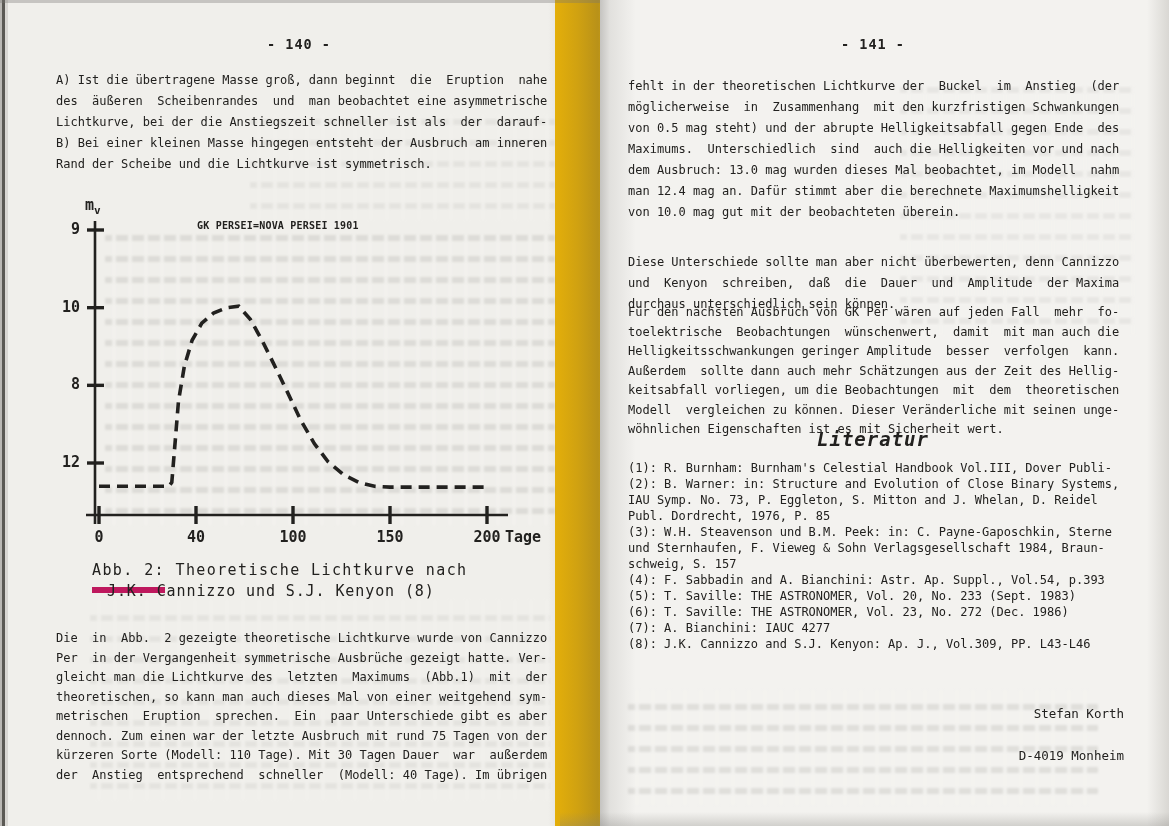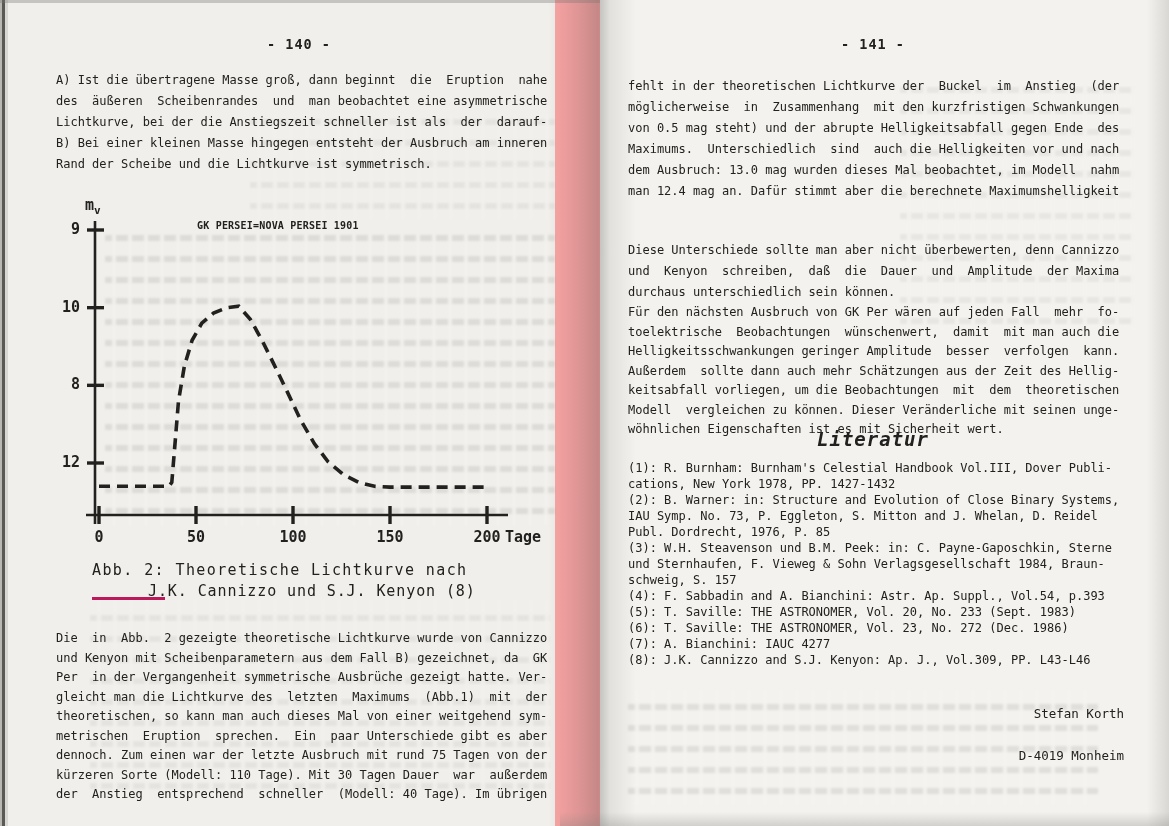--- a/index.html
+++ b/index.html
@@ -1,18 +1,18 @@
 <!DOCTYPE html>
 <html><head>
 <meta charset="utf-8">
 <style>
   html,body{margin:0;padding:0;background:#9a9894;}
   #scan{
     position:relative; width:1169px; height:826px; overflow:hidden;
-    background:#fca5a5;
+    background:#eab308;
     font-family:"DejaVu Sans Mono", monospace;
     color:#22211f;
   }
   
   .page-left{position:absolute;left:8px;top:0;width:547px;height:826px;background:#f0efeb;}
   .page-right{position:absolute;left:600px;top:0;width:569px;height:826px;background:#f3f2ef;}
   .gutter{position:absolute;left:548px;top:0;width:100px;height:826px;
     background:linear-gradient(90deg, rgba(70,68,64,0) 0%, rgba(70,68,64,0.16) 30%,
       rgba(70,68,64,0.30) 50%, rgba(70,68,64,0.10) 62%, rgba(70,68,64,0) 88%);}
   .edge-left{position:absolute;left:0;top:0;width:9px;height:826px;
@@ -41,22 +41,22 @@
   
   .fig-title{position:absolute;left:197px;top:220px;font-size:10px;font-weight:bold;
     letter-spacing:0.2px;white-space:pre;}
   .mv{position:absolute;left:85px;top:196px;font-size:15px;font-weight:bold;}
   .mv sub{font-size:11px;}
   .ylab{position:absolute;left:30px;width:50px;text-align:right;font-size:15px;font-weight:bold;}
   .xlab{position:absolute;width:60px;text-align:center;font-size:15px;font-weight:bold;top:528px;}
   .xunit{position:absolute;left:505px;top:528px;font-size:15px;font-weight:bold;}
   .cap{position:absolute;font-size:15px;white-space:pre;}
   .cap1{left:92px;top:561px;letter-spacing:1.4px;}
-  .cap2{left:107px;top:582px;letter-spacing:0.9px;margin-left:41px;}
-  .cap .u{border-bottom:3px solid #be185d;padding-bottom:18px;}
+  .cap2{left:107px;top:582px;letter-spacing:0.9px;}
+  .cap .u{border-bottom:6px solid #be185d;padding-bottom:8px;}
   svg{position:absolute;left:0;top:0;pointer-events:none;}
 </style>
 </head>
 <body>
 
 <div id="scan">
 
   <div class="page-left"></div>
   <div class="page-right"></div>
   <div class="gutter"></div>
@@ -102,75 +102,74 @@
     <div class="mv"><span>m</span><sub>v</sub></div>
 
     <div id="ylabs">
         <div class="ylab" style="top: 220px;">9</div>
         <div class="ylab" style="top: 297.67px;">10</div>
         <div class="ylab" style="top: 375.34px;">8</div>
         <div class="ylab" style="top: 453.01px;">12</div>
       </div>
     <div id="xlabs">
         <div class="xlab" style="left: 69px;">0</div>
-        <div class="xlab" style="left: 166px;">50</div>
+        <div class="xlab" style="left: 166px;">40</div>
         <div class="xlab" style="left: 263px;">100</div>
         <div class="xlab" style="left: 360px;">150</div>
         <div class="xlab" style="left: 457px;">200</div>
       </div>
     <div class="xunit">Tage</div>
 
     <div class="cap cap1"><span class="u">Abb. 2:</span><span> Theoretische Lichtkurve nach</span></div>
     <div class="cap cap2">J.K. Cannizzo und S.J. Kenyon (8)</div>
   </div>
 
   <div class="col lh195" style="left:56px;top:629px;width:495px">
       <div class="ln">Die  in  Abb.  2 gezeigte theoretische Lichtkurve wurde von Cannizzo</div>
-      <div class="ln">und Kenyon mit Scheibenparametern aus dem Fall B) gezeichnet, da  GK</div>
       <div class="ln">Per  in der Vergangenheit symmetrische Ausbrüche gezeigt hatte. Ver-</div>
       <div class="ln">gleicht man die Lichtkurve des  letzten  Maximums  (Abb.1)  mit  der</div>
       <div class="ln">theoretischen, so kann man auch dieses Mal von einer weitgehend sym-</div>
       <div class="ln">metrischen  Eruption  sprechen.  Ein  paar Unterschiede gibt es aber</div>
       <div class="ln">dennoch. Zum einen war der letzte Ausbruch mit rund 75 Tagen von der</div>
       <div class="ln">kürzeren Sorte (Modell: 110 Tage). Mit 30 Tagen Dauer  war  außerdem</div>
       <div class="ln">der  Anstieg  entsprechend  schneller  (Modell: 40 Tage). Im übrigen</div>
     </div>
 
   <div class="hdr" style="left:628px;top:36px;width:490px;text-align:center">- 141 -</div>
 
   <div class="col lh21" style="left:628px;top:76px;width:497px">
       <div class="ln">fehlt in der theoretischen Lichtkurve der  Buckel  im  Anstieg  (der</div>
       <div class="ln">möglicherweise  in  Zusammenhang  mit den kurzfristigen Schwankungen</div>
       <div class="ln">von 0.5 mag steht) und der abrupte Helligkeitsabfall gegen Ende  des</div>
       <div class="ln">Maximums.  Unterschiedlich  sind  auch die Helligkeiten vor und nach</div>
       <div class="ln">dem Ausbruch: 13.0 mag wurden dieses Mal beobachtet, im Modell  nahm</div>
       <div class="ln">man 12.4 mag an. Dafür stimmt aber die berechnete Maximumshelligkeit</div>
+      <div class="ln">von 10.0 mag gut mit der beobachteten überein.</div>
     </div>
 
-  <div class="col lh21" style="left:628px;top:240px;width:497px">
+  <div class="col lh21" style="left:628px;top:252px;width:497px">
       <div class="ln">Diese Unterschiede sollte man aber nicht überbewerten, denn Cannizzo</div>
       <div class="ln">und  Kenyon  schreiben,  daß  die  Dauer  und  Amplitude  der Maxima</div>
       <div class="ln">durchaus unterschiedlich sein können.</div>
     </div>
 
   <div class="col lh195" style="left:628px;top:303px;width:497px">
       <div class="ln">Für den nächsten Ausbruch von GK Per wären auf jeden Fall  mehr  fo-</div>
       <div class="ln">toelektrische  Beobachtungen  wünschenwert,  damit  mit man auch die</div>
       <div class="ln">Helligkeitsschwankungen geringer Amplitude  besser  verfolgen  kann.</div>
       <div class="ln">Außerdem  sollte dann auch mehr Schätzungen aus der Zeit des Hellig-</div>
       <div class="ln">keitsabfall vorliegen, um die Beobachtungen  mit  dem  theoretischen</div>
       <div class="ln">Modell  vergleichen zu können. Dieser Veränderliche mit seinen unge-</div>
       <div class="ln">wöhnlichen Eigenschaften ist es mit Sicherheit wert.</div>
     </div>
 
   <div class="lit" style="left:628px;top:428px;width:490px;text-align:center">Literatur</div>
 
   <div class="col lh16" style="left:628px;top:460px;width:500px">
       <div class="ln">(1): R. Burnham: Burnham's Celestial Handbook Vol.III, Dover Publi-</div>
-      <div class="ln">cations, New York 1978, PP. 1427-1432</div>
       <div class="ln">(2): B. Warner: in: Structure and Evolution of Close Binary Systems,</div>
       <div class="ln">IAU Symp. No. 73, P. Eggleton, S. Mitton and J. Whelan, D. Reidel</div>
       <div class="ln">Publ. Dordrecht, 1976, P. 85</div>
       <div class="ln">(3): W.H. Steavenson und B.M. Peek: in: C. Payne-Gaposchkin, Sterne</div>
       <div class="ln">und Sternhaufen, F. Vieweg &amp; Sohn Verlagsgesellschaft 1984, Braun-</div>
       <div class="ln">schweig, S. 157</div>
       <div class="ln">(4): F. Sabbadin and A. Bianchini: Astr. Ap. Suppl., Vol.54, p.393</div>
       <div class="ln">(5): T. Saville: THE ASTRONOMER, Vol. 20, No. 233 (Sept. 1983)</div>
       <div class="ln">(6): T. Saville: THE ASTRONOMER, Vol. 23, No. 272 (Dec. 1986)</div>
       <div class="ln">(7): A. Bianchini: IAUC 4277</div>

